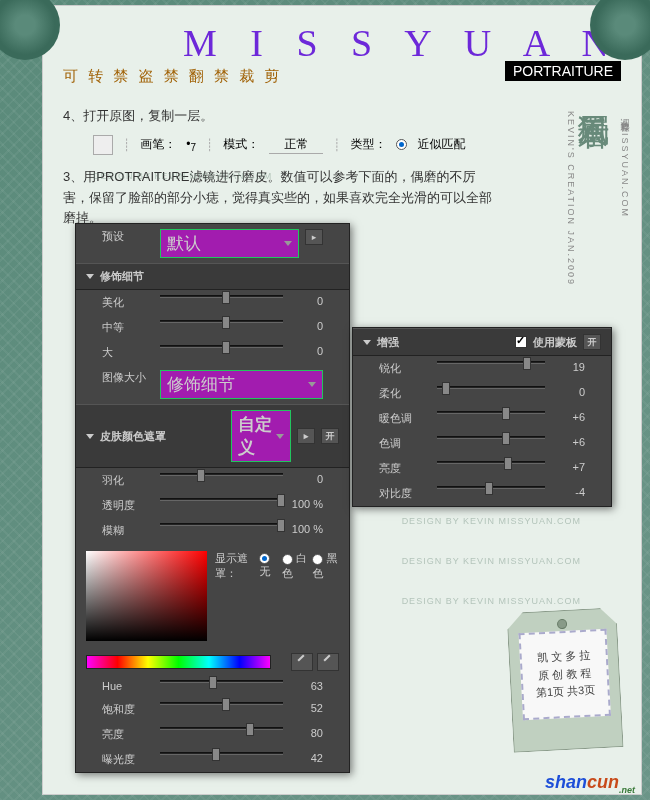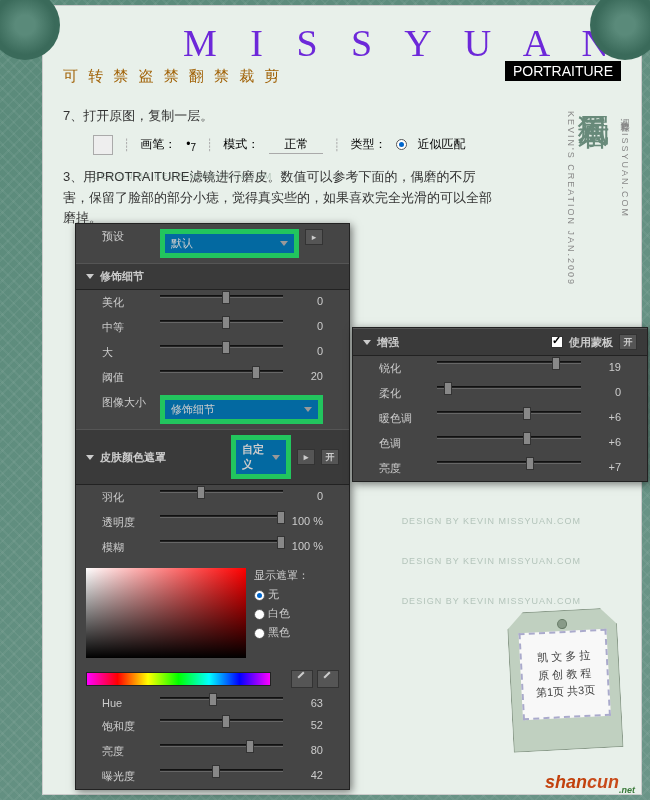--- a/index.html
+++ b/index.html
@@ -17,64 +17,64 @@
 .step{font-size:13px;color:#333;margin:8px 0;line-height:1.6}
 .tool-icon{display:inline-block;width:24px;height:20px;background:#d4c8a8;border:1px solid #888;vertical-align:middle;position:relative}
 .tool-icon::after{content:"";position:absolute;left:4px;top:4px;width:12px;height:2px;background:#8a6a4a;transform:rotate(-30deg)}
 .toolbar{display:flex;align-items:center;gap:10px;font-size:12px;margin:8px 0 8px 30px}
 .tb-icon{width:20px;height:20px;border:1px solid #aaa;background:#eee}
 .dash{color:#aaa}
 .radio-dot{display:inline-block;width:11px;height:11px;border-radius:50%;border:1px solid #555;background:#fff;position:relative;vertical-align:middle}
 .radio-dot.on::after{content:"";position:absolute;left:2px;top:2px;width:5px;height:5px;border-radius:50%;background:#06c}
 .panel{position:absolute;background:#454545;color:#ccc;font-size:11px;border:1px solid #222;box-shadow:2px 2px 8px rgba(0,0,0,0.5)}
 .panel1{left:75px;top:223px;width:275px}
-.panel2{left:352px;top:327px;width:296px}
+.panel2{left:352px;top:327px;width:260px}
 .row{display:flex;align-items:flex-start;padding:5px 26px;gap:6px}
 .row-label{width:52px;font-size:11px}
 .slider-track{flex:1;height:3px;background:#222;position:relative;border-top:1px solid #111;border-bottom:1px solid #666}
 .slider-thumb{position:absolute;top:-5px;width:8px;height:13px;background:#888;border:1px solid #333}
 .val{width:34px;text-align:right;font-size:11px}
-.dropdown{flex:1;background:#0369a1;border:5px solid #22c55e;padding:2px 6px;font-size:11px;color:#ccc;display:flex;justify-content:space-between;align-items:center}
+.dropdown{flex:1;background:#a21caf;border:1px solid #22c55e;padding:2px 6px;font-size:17px;color:#ccc;display:flex;justify-content:space-between;align-items:center}
 .tri{width:0;height:0;border-left:4px solid transparent;border-right:4px solid transparent;border-top:5px solid #999}
 .section-hdr{background:#3a3a3a;padding:5px 10px;font-weight:bold;font-size:11px;border-top:1px solid #555;border-bottom:1px solid #222;display:flex;align-items:center;gap:6px}
 .tri-d{width:0;height:0;border-left:4px solid transparent;border-right:4px solid transparent;border-top:5px solid #ccc}
 .btn-sq{width:18px;height:16px;background:#555;border:1px solid #333;font-size:9px;color:#ccc;text-align:center;line-height:14px}
 .color-area{padding:8px 10px;display:flex;gap:8px}
 .color-picker{width:160px;height:90px;background:linear-gradient(to right,#fff,#f00);position:relative}
 .color-picker::after{content:"";position:absolute;inset:0;background:linear-gradient(to bottom,transparent,#000)}
-.mask-opts{display:flex;flex-direction:column;gap:4px;font-size:11px}
+.mask-opts{display:flex;flex-direction:row;gap:4px;font-size:11px}
 .hue-bar{margin:4px 10px;height:14px;background:linear-gradient(to right,#f0f,#f00,#ff0,#0f0,#0ff,#00f,#f0f);border:1px solid #222}
 .eyedrop{display:flex;gap:4px;margin:4px 10px;justify-content:flex-end}
 .ed-btn{width:22px;height:18px;background:#555;border:1px solid #333;position:relative}
 .ed-btn::after{content:"";position:absolute;left:5px;top:3px;width:8px;height:2px;background:#ccc;transform:rotate(-45deg)}
 .chk{width:12px;height:12px;background:#fff;border:1px solid #333;position:relative}
 .chk.on::after{content:"✓";position:absolute;left:0;top:-3px;font-size:11px;color:#000}
 .watermark{position:absolute;font-size:9px;color:rgba(100,130,115,0.4);letter-spacing:1px}
 .tag{position:absolute;right:30px;bottom:50px;width:110px;height:140px;background:#c0d0c0;border:1px solid #8a9a8a;transform:rotate(-3deg);clip-path:polygon(15% 0,85% 0,100% 12%,100% 100%,0 100%,0 12%)}
 .tag-inner{margin:20px 10px 10px;background:#f8f8f8;border:2px dashed #aac;padding:15px 5px;text-align:center;font-size:11px;color:#444;line-height:1.6}
 .tag-hole{position:absolute;top:8px;left:50%;transform:translateX(-50%);width:10px;height:10px;border-radius:50%;background:#889a88;border:1px solid #667a66}
 .logo-sc{position:absolute;right:15px;bottom:5px;font-size:18px;font-weight:bold;color:#3a7a3a;font-style:italic}
-.logo-sc span{color:#c2410c}
+.logo-sc span{color:#1d4ed8}
 </style>
 </head>
 <body>
 
 <div class="bg-pattern"></div>
 <div class="corner-flower tl"></div>
 <div class="corner-flower tr"></div>
 
 <div class="paper">
   <div class="title">M I S S Y U A N</div>
   <div class="subtitle">可 转 禁 盗 禁 翻 禁 裁 剪</div>
   <div class="badge">PORTRAITURE</div>
   <div class="vertical-text">獨看風景</div>
   <div class="vertical-sub" style="right:65px">KEVIN'S CREATION JAN.2009</div>
   <div class="vertical-sub">调色教程 MISSYUAN.COM</div>
 
-  <div class="step" style="margin-top:20px">7、打开原图，复制一层。</div>
+  <div class="step" style="margin-top:20px">4、打开原图，复制一层。</div>
 
   <div class="toolbar">
     <span class="tb-icon"></span>
     <span class="dash">┊</span>
     <span>画笔：</span>
     <span>•<sub>7</sub></span>
     <span class="dash">┊</span>
     <span>模式：</span>
     <span style="border-bottom:1px solid #aaa;padding:0 15px">正常</span>
     <span class="dash">┊</span>
@@ -119,27 +119,20 @@
         </div>
     <span class="val">0</span>
   </div>
       <div class="row">
     <span class="row-label">大</span>
     <div class="slider-track">
           <div class="slider-thumb" style="left:50%"></div>
         </div>
     <span class="val">0</span>
   </div>
-      <div class="row">
-    <span class="row-label">阈值</span>
-    <div class="slider-track">
-          <div class="slider-thumb" style="left:75%"></div>
-        </div>
-    <span class="val">20</span>
-  </div>
     </div>
   <div class="row">
     <span class="row-label">图像大小</span>
     <div class="dropdown">
         <span>修饰细节</span>
         <span class="tri"></span>
       </div>
   </div>
   <div class="section-hdr">
     <span class="tri-d"></span>
@@ -259,20 +252,27 @@
         </div>
     <span class="val">+6</span>
   </div>
       <div class="row">
     <span class="row-label">亮度</span>
     <div class="slider-track">
           <div class="slider-thumb" style="left:62%"></div>
         </div>
     <span class="val">+7</span>
   </div>
+      <div class="row">
+    <span class="row-label">对比度</span>
+    <div class="slider-track">
+          <div class="slider-thumb" style="left:44%"></div>
+        </div>
+    <span class="val">-4</span>
+  </div>
     </div>
 </div>
 
 <div class="tag">
   <div class="tag-hole"></div>
   <div class="tag-inner">
     <div>凯 文 多 拉</div>
     <div>原 创 教 程</div>
     <div>第1页 共3页</div>
   </div>

